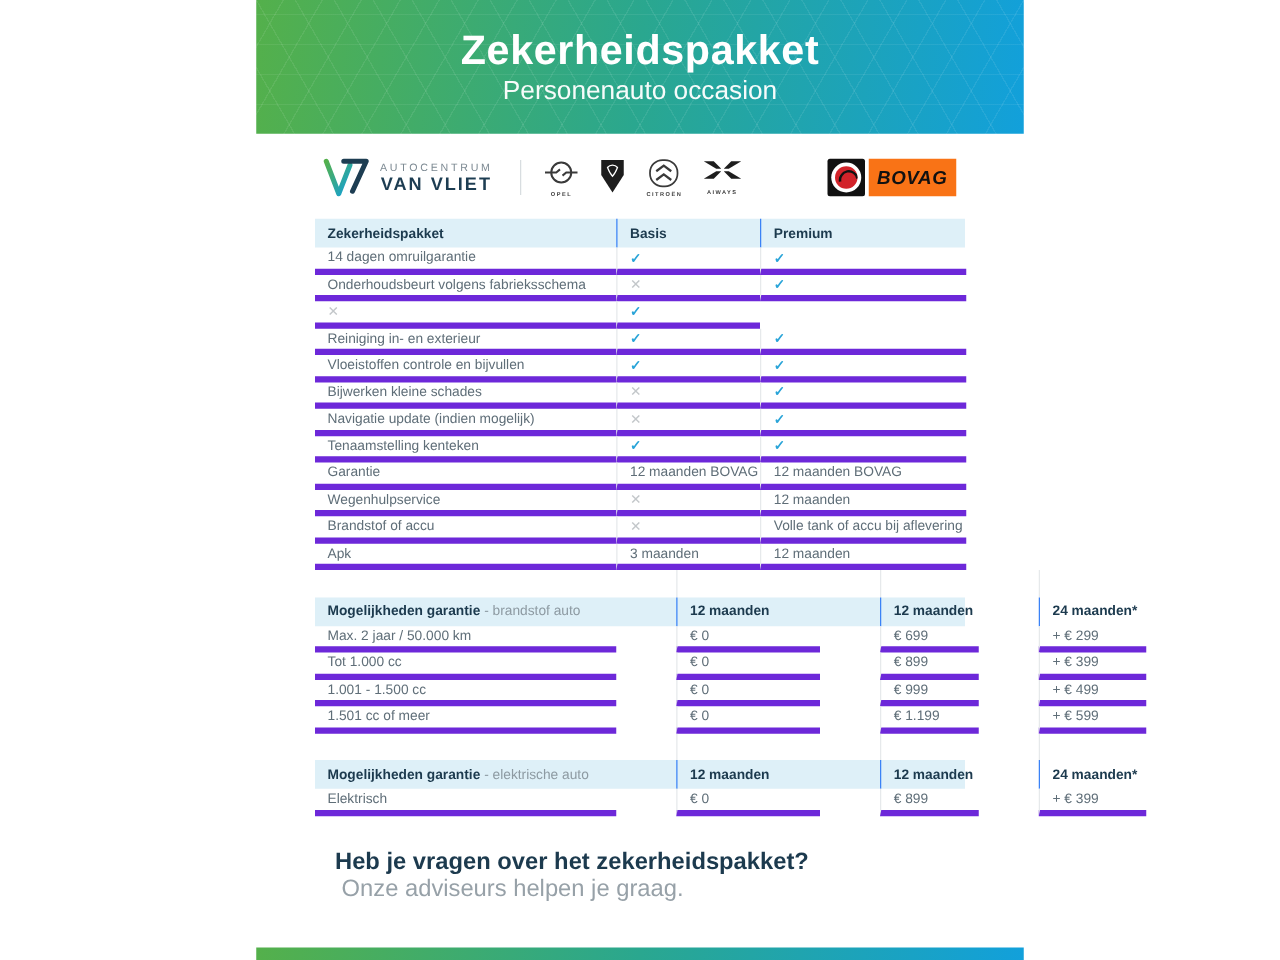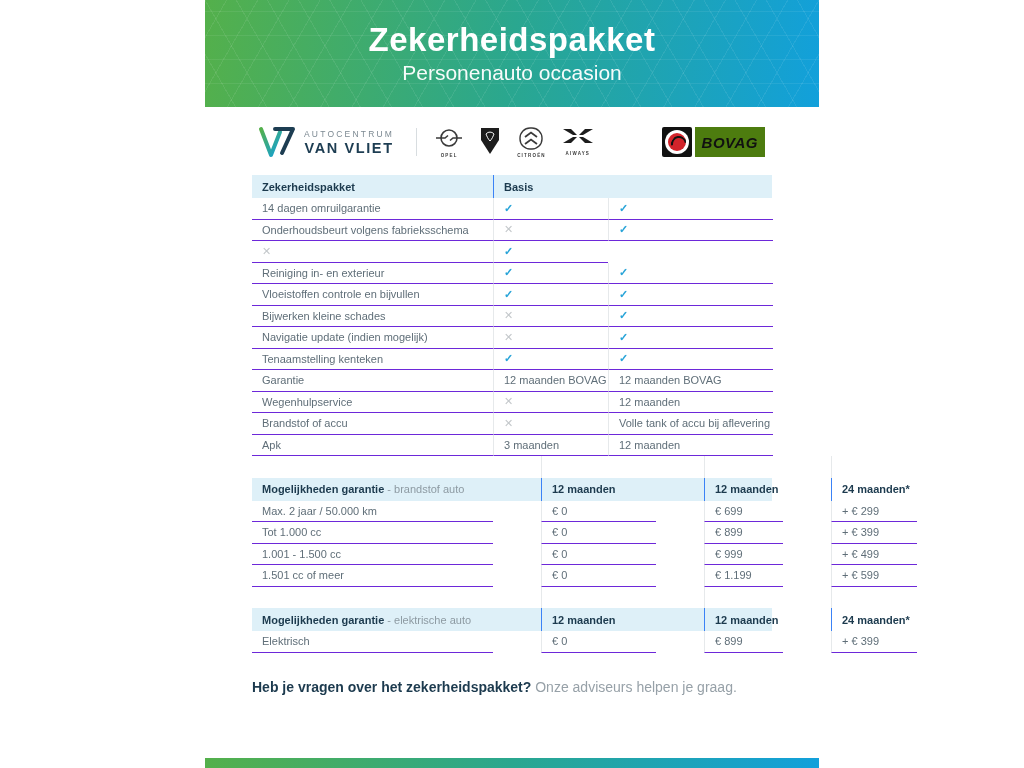--- a/index.html
+++ b/index.html
@@ -41,50 +41,50 @@
     width:30px;height:30px;background:#111;border-radius:2px;
     display:flex;align-items:center;justify-content:center;margin-right:3px;
   }
   .bovag-icon .ring{width:24px;height:24px;border-radius:50%;background:#fff;display:flex;align-items:center;justify-content:center;}
   .bovag-icon .disc{width:18px;height:18px;border-radius:50%;background:#d2232a;position:relative;overflow:hidden;}
   .bovag-icon .disc::after{
     content:"";position:absolute;left:3px;top:3px;width:12px;height:12px;border-radius:50%;
     border:2.5px solid #111;border-right-color:transparent;border-bottom-color:transparent;transform:rotate(35deg);
   }
   .bovag-plate{
-    background:#4d7c0f;height:30px;display:flex;align-items:center;padding:0 7px;
+    background:#f97316;height:30px;display:flex;align-items:center;padding:0 7px;
     color:#111;font-weight:700;font-size:15px;letter-spacing:.5px;font-style:italic;
   }
 
   
   .content{margin:10px 47px 0 47px;color:#5f6e78;}
   .grid3{display:grid;grid-template-columns:241px 115px 165px;}
   .grid4{display:grid;grid-template-columns:241px 115px 79px 86px;gap:48px;}
   .t-head{background:#def0f8;}
   .t-head > div{
     height:23px;display:flex;align-items:center;padding-left:10px;box-sizing:border-box;
     font-size:11px;font-weight:700;color:#1c3a4e;border-left:1px solid #3b82f6;
   }
   .t-head > div:first-child{border-left:none;}
   .t-head .sub{font-weight:400;color:#8d9aa2;white-space:pre;}
   .t-row > div{
     height:21.5px;display:flex;align-items:center;padding-left:10px;box-sizing:border-box;
-    font-size:11px;color:#5f6e78;border-bottom:1px solid #6d28d9;border-left:1px solid #e6e9eb;
+    font-size:11px;color:#5f6e78;border-bottom:5px solid #6d28d9;border-left:1px solid #e6e9eb;
     white-space:nowrap;overflow:hidden;
   }
   .t-row > div:first-child{border-left:none;}
   .mark{font-size:12px;}
   .mark.check{color:#29a4d8;font-weight:700;}
   .mark.cross{color:#c3c7ca;font-weight:400;}
   .gap-row > div{height:21.5px;border-left:1px solid #e6e9eb;}
   .gap-row > div:first-child{border-left:none;}
 
   
   .footnote{margin-top:13px;font-size:10.5px;line-height:1.65;color:#95a0a7;max-width:520px;}
-  .question{margin-top:26px;font-size:14px;}
+  .question{margin-top:26px;font-size:19px;margin-left:16px;}
   .question .q-bold{font-weight:700;color:#1c3a4e;}
   .question .q-rest{color:#97a1a8;white-space:pre;}
 
   
   .bottom-bar{
     position:absolute;left:0;bottom:0;width:614px;height:10px;
     background:linear-gradient(95deg,#54b04b 0%,#2aa78f 50%,#12a0db 100%);
   }
 </style>
 </head>
@@ -159,20 +159,21 @@
       </div>
       <div class="bovag-plate">BOVAG</div>
     </div>
   </div>
 
   <div class="content">
 
     <div class="grid3 t-head">
       <div>Zekerheidspakket</div>
       <div>Basis</div>
+      <div>Premium</div>
     </div>
 
     <div class="grid3 t-row">
       <div>14 dagen omruilgarantie</div>
       <div class="mark check">✓</div>
       <div class="mark check">✓</div>
     </div>
     <div class="grid3 t-row">
       <div>Onderhoudsbeurt volgens fabrieksschema</div>
       <div class="mark cross">✕</div>

